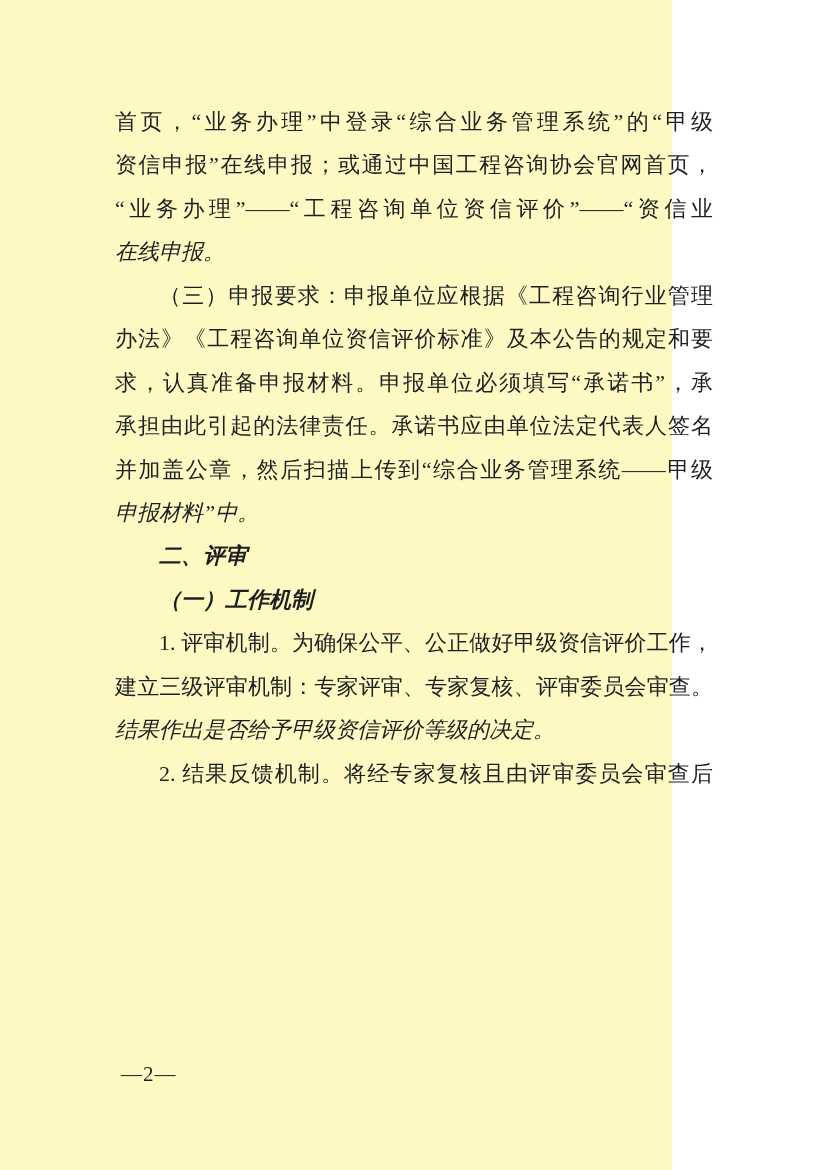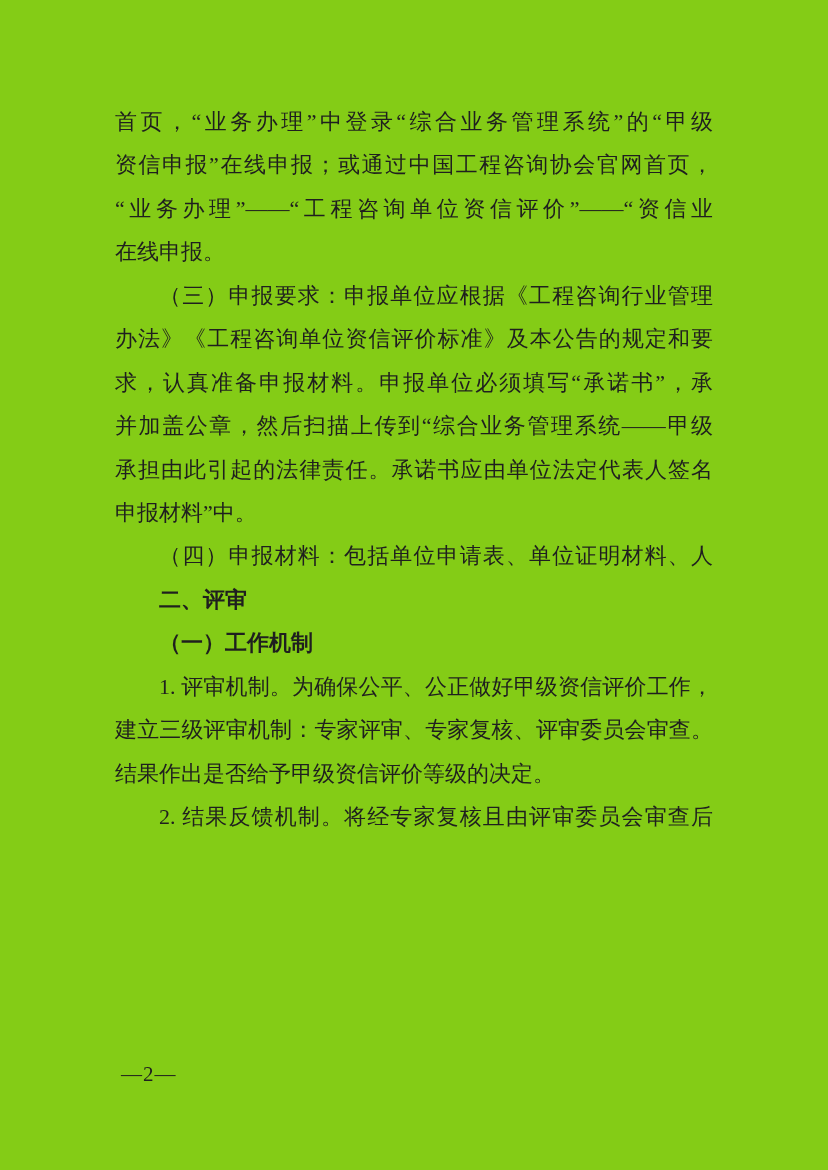--- a/index.html
+++ b/index.html
@@ -12,23 +12,23 @@
     background: #ffffff;
     position: relative;
     font-family: "Liberation Serif", "DejaVu Serif", serif;
     color: #1f1f1f;
     overflow: hidden;
   }
   .page {
     position: absolute;
     left: 0;
     top: 0;
-    width: 828px;
+    width: 672px;
     height: 1170px;
-    background: #84cc16;
+    background: #fef9c3;
   }
   .text-column {
     position: absolute;
     left: 115px;
     top: 100px;
     width: 598px;
   }
   .line {
     height: 43.45px;
     line-height: 43.45px;
@@ -37,20 +37,21 @@
     text-align-last: justify;
     text-justify: inter-character;
     overflow: hidden;
     white-space: normal;
   }
   .line.first {
     text-indent: 44px;
   }
   .line.endline {
     text-align-last: left;
+    font-style: italic;
   }
   .line.bold {
     font-weight: 700;
   }
   .page-number {
     position: absolute;
     left: 121px;
     top: 1062px;
     font-size: 21px;
     line-height: 24px;
@@ -63,24 +64,23 @@
 
 <div class="page">
   <div class="text-column">
       <div class="line">首页，“业务办理”中登录“综合业务管理系统”的“甲级</div>
       <div class="line">资信申报”在线申报；或通过中国工程咨询协会官网首页，</div>
       <div class="line">“业务办理”——“工程咨询单位资信评价”——“资信业</div>
       <div class="line endline">在线申报。</div>
       <div class="line first">（三）申报要求：申报单位应根据《工程咨询行业管理</div>
       <div class="line">办法》《工程咨询单位资信评价标准》及本公告的规定和要</div>
       <div class="line">求，认真准备申报材料。申报单位必须填写“承诺书”，承</div>
+      <div class="line">承担由此引起的法律责任。承诺书应由单位法定代表人签名</div>
       <div class="line">并加盖公章，然后扫描上传到“综合业务管理系统——甲级</div>
-      <div class="line">承担由此引起的法律责任。承诺书应由单位法定代表人签名</div>
       <div class="line endline">申报材料”中。</div>
-      <div class="line first">（四）申报材料：包括单位申请表、单位证明材料、人</div>
       <div class="line bold first endline">二、评审</div>
       <div class="line bold first endline">（一）工作机制</div>
       <div class="line first">1. 评审机制。为确保公平、公正做好甲级资信评价工作，</div>
       <div class="line">建立三级评审机制：专家评审、专家复核、评审委员会审查。</div>
       <div class="line endline">结果作出是否给予甲级资信评价等级的决定。</div>
       <div class="line first">2. 结果反馈机制。将经专家复核且由评审委员会审查后</div>
     </div>
   <div class="page-number">—2—</div>
 </div>
 

